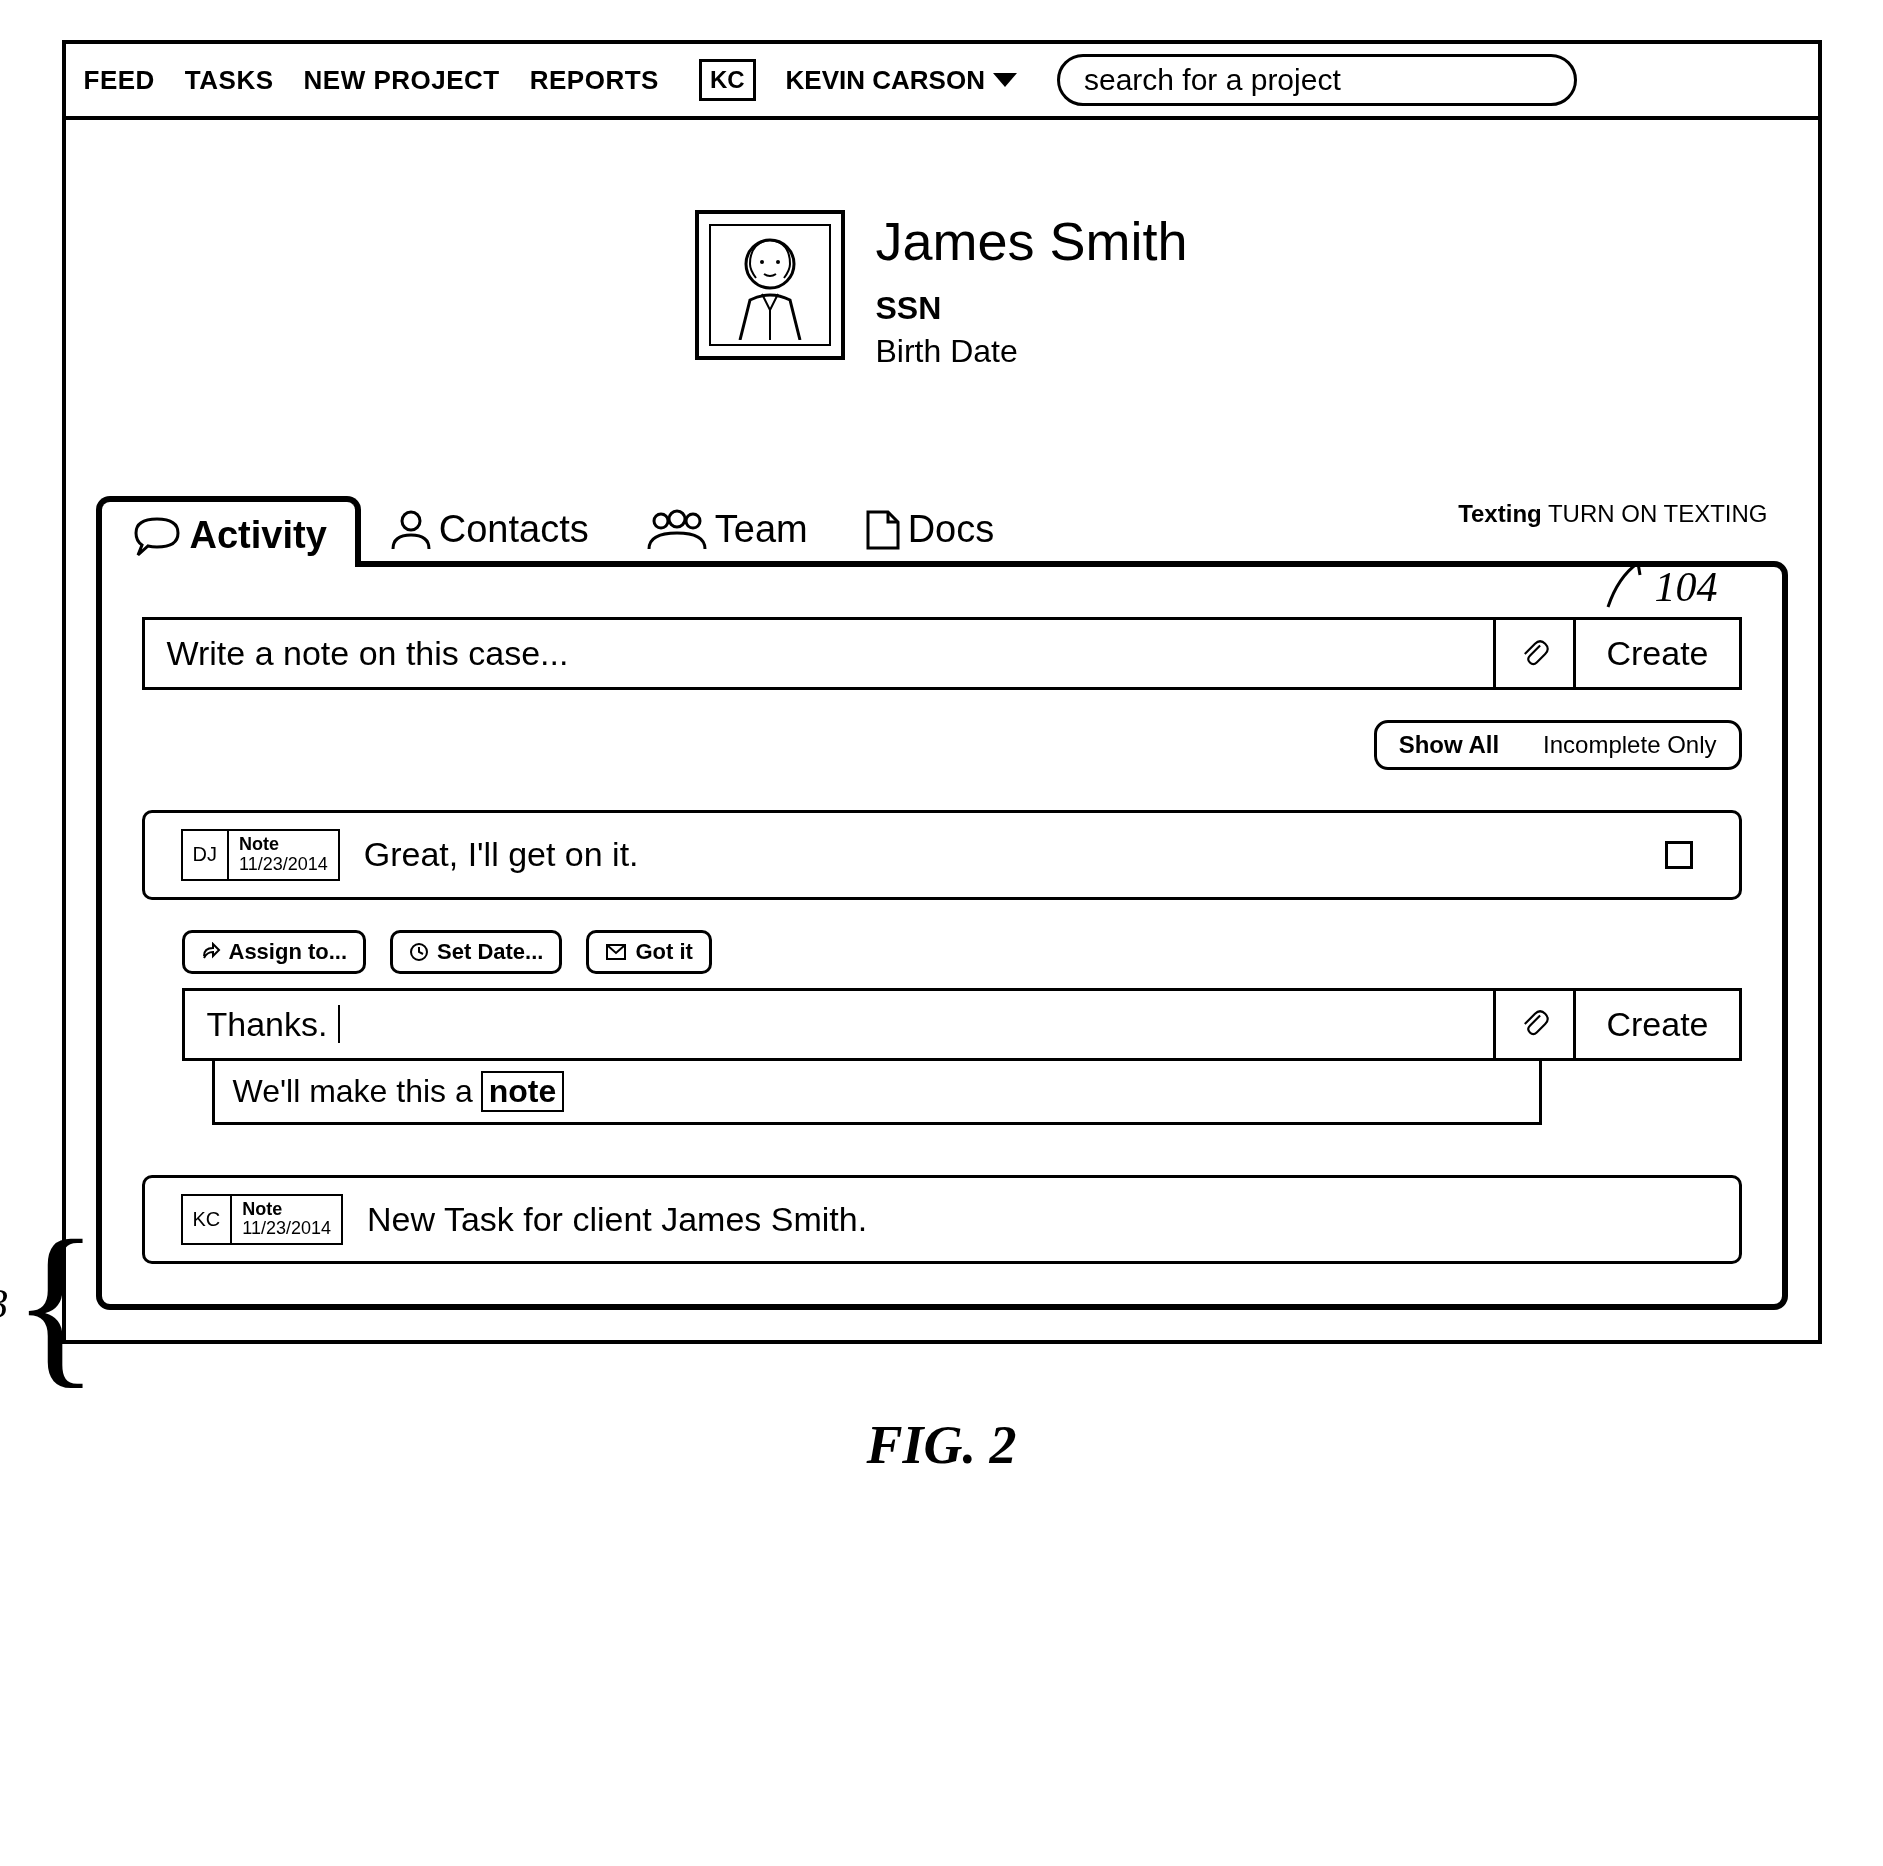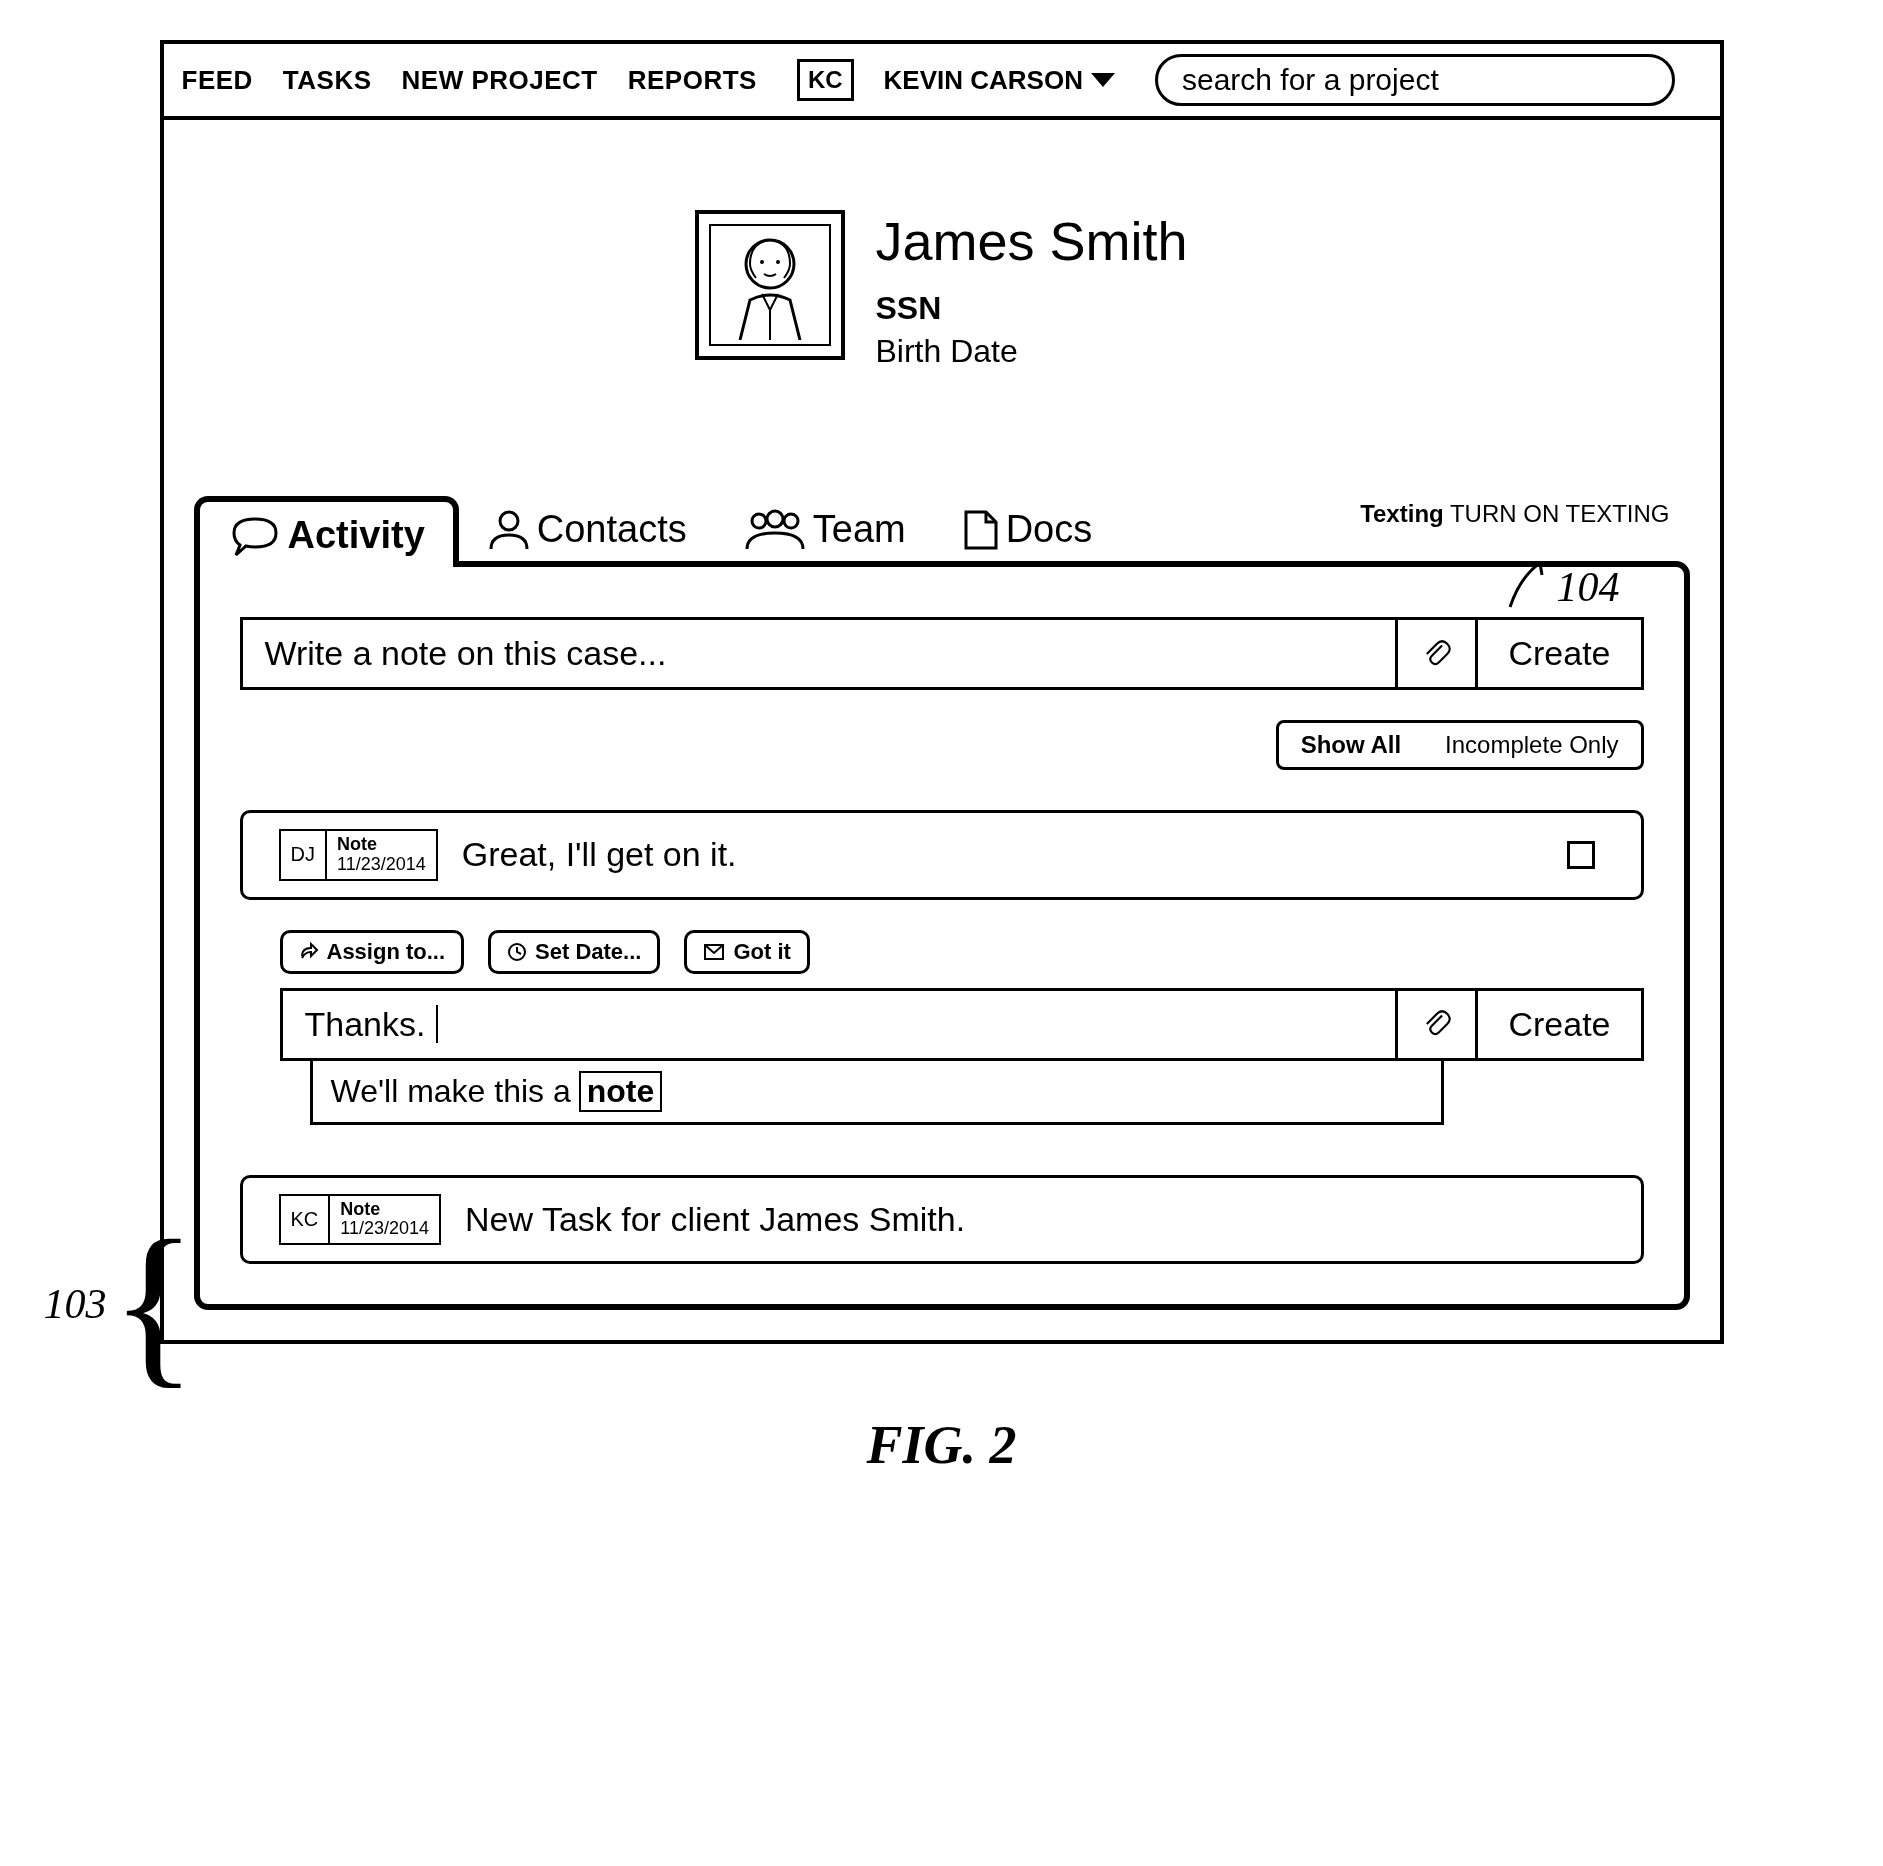--- a/index.html
+++ b/index.html
@@ -4,21 +4,21 @@
 <style>
   * { box-sizing: border-box; margin: 0; padding: 0; }
   body {
     font-family: Arial, Helvetica, sans-serif;
     background: #fff;
     padding: 40px;
     width: 1883px;
   }
   .outer-frame {
     border: 4px solid #000;
-    width: 1564px;
+    width: 1760px;
     margin: 0 auto;
     position: relative;
   }
   
   .topbar {
     border-bottom: 4px solid #000;
     display: flex;
     align-items: center;
     padding: 10px 18px;
     gap: 30px;
@@ -161,21 +161,21 @@
     cursor: pointer;
   }
   
   .filter-row {
     display: flex;
     justify-content: flex-end;
     margin-bottom: 40px;
   }
   .filter-pill {
     border: 3px solid #000;
-    border-radius: 8px;
+    border-radius: 14px;
     display: flex;
     overflow: hidden;
     font-size: 24px;
   }
   .filter-pill > div {
     padding: 8px 22px;
     cursor: pointer;
   }
   .filter-pill > div.active { font-weight: bold; }
   

